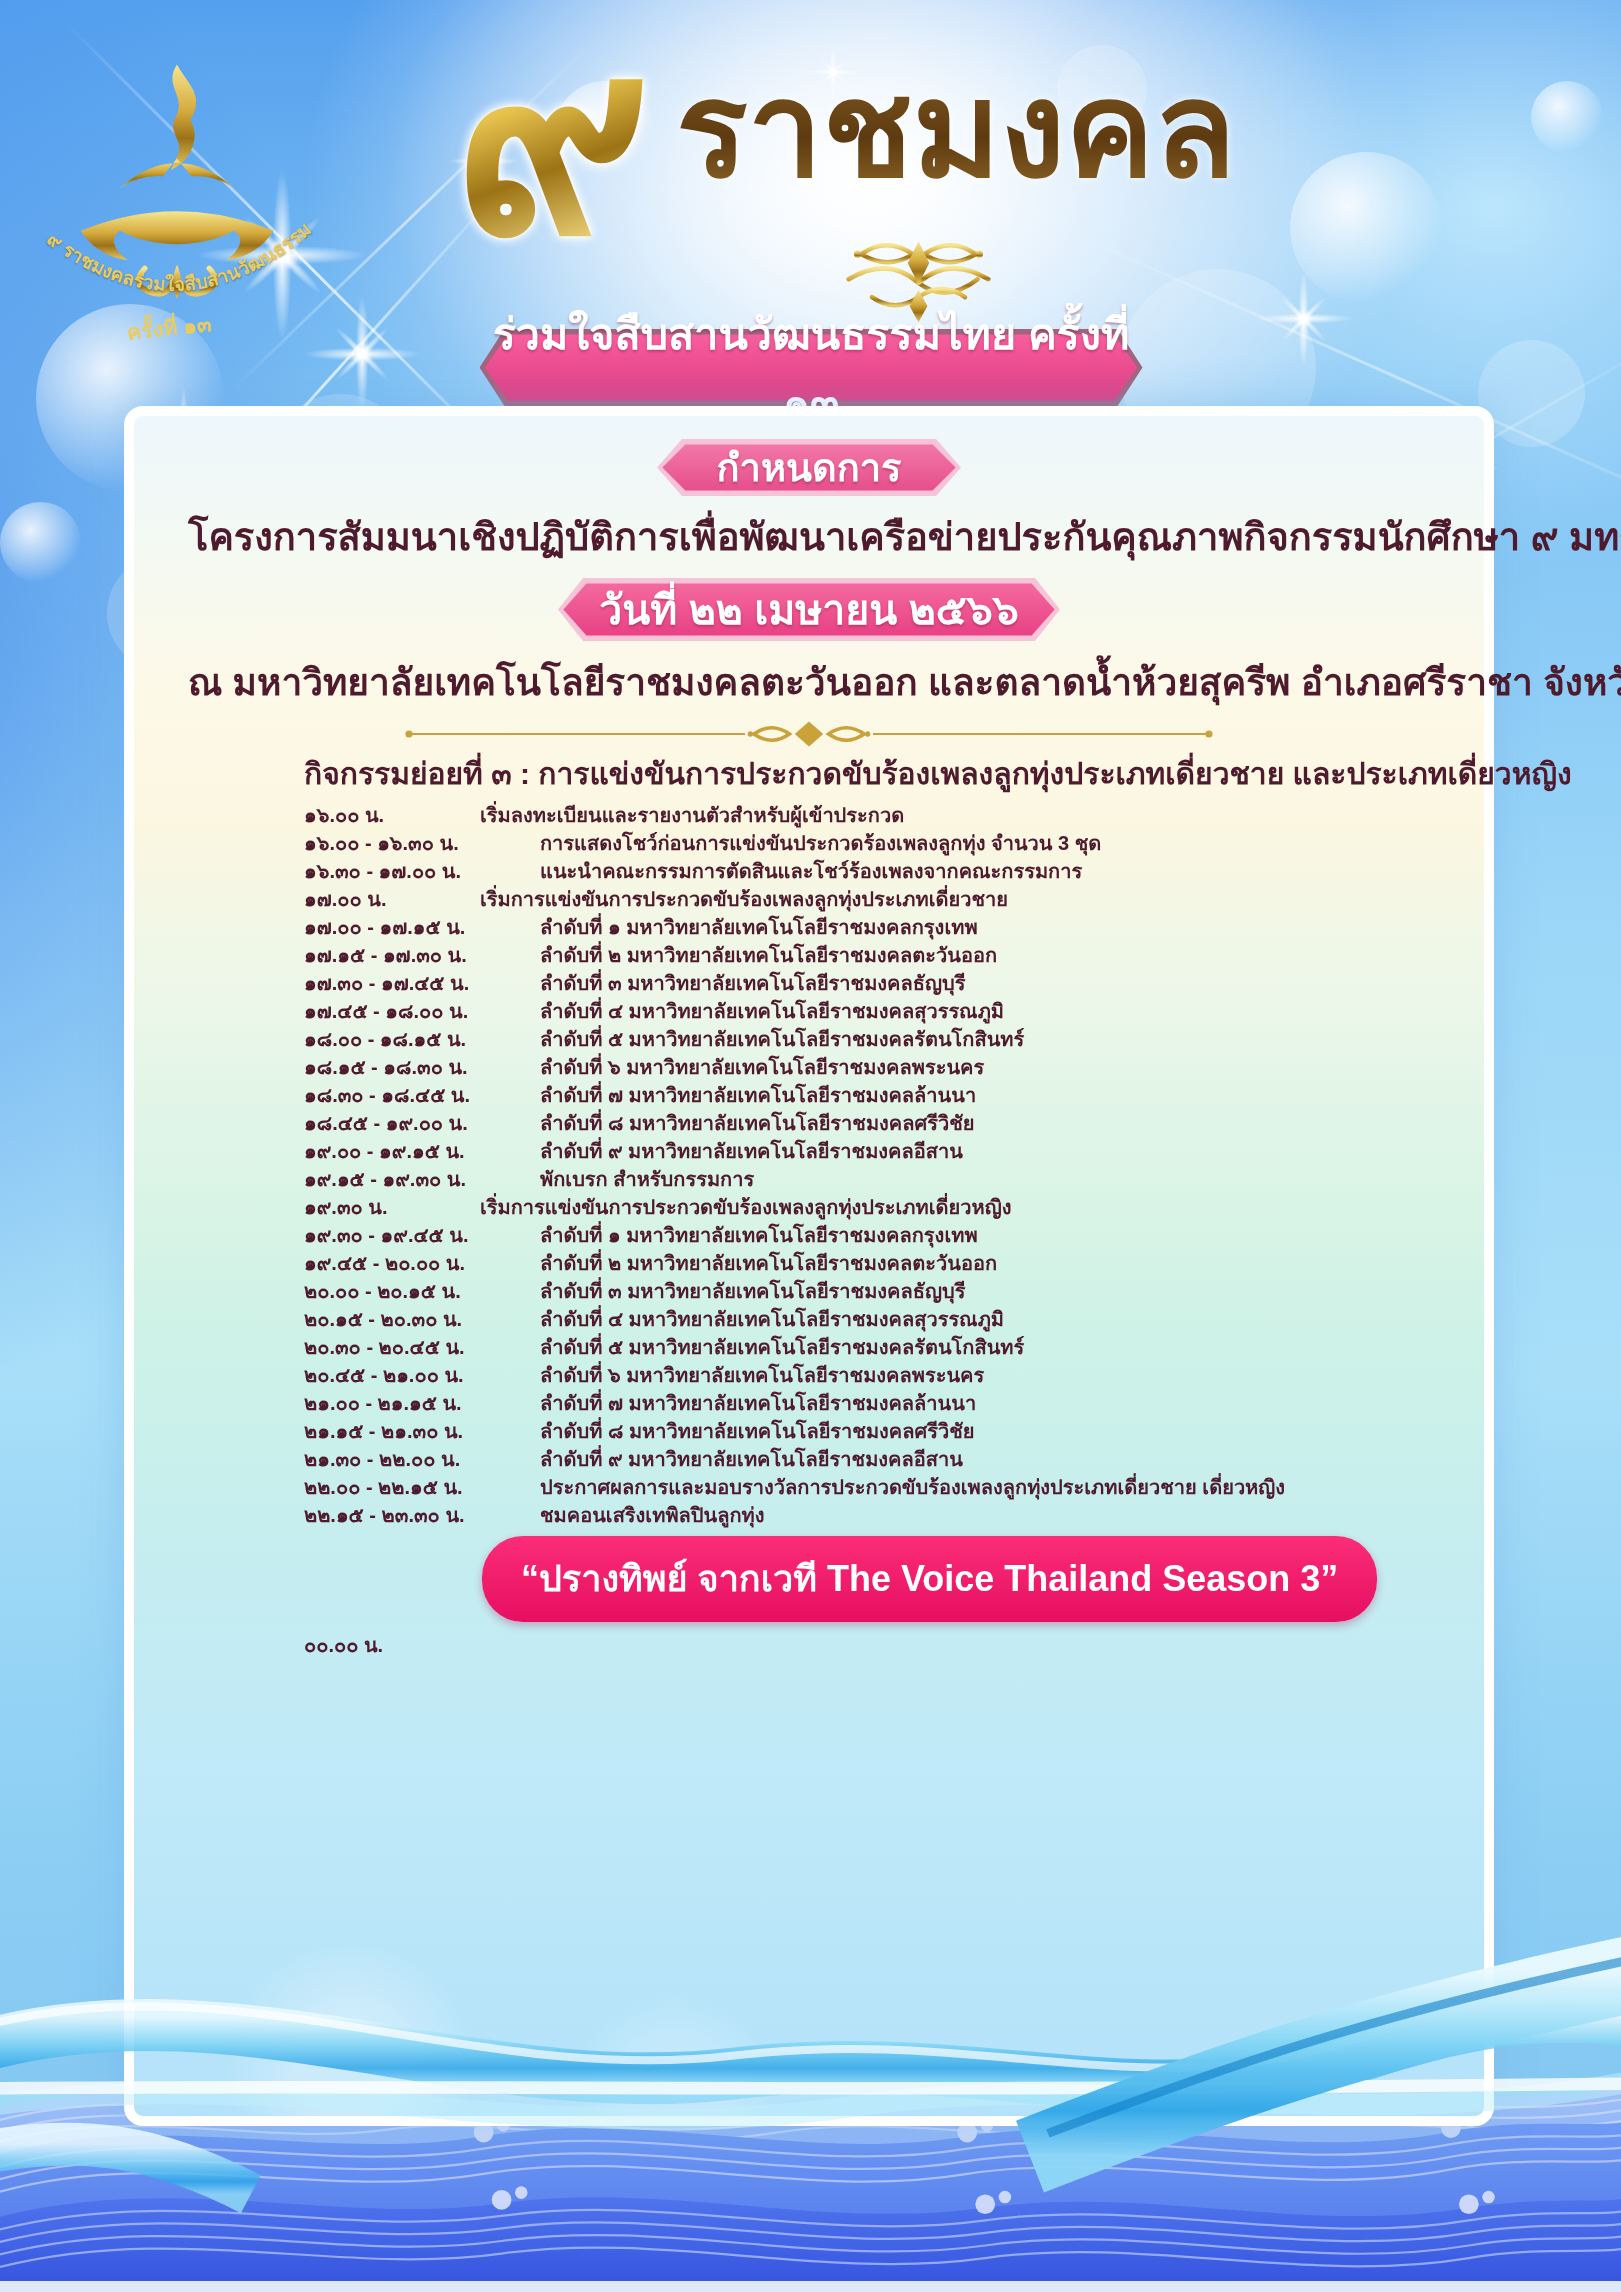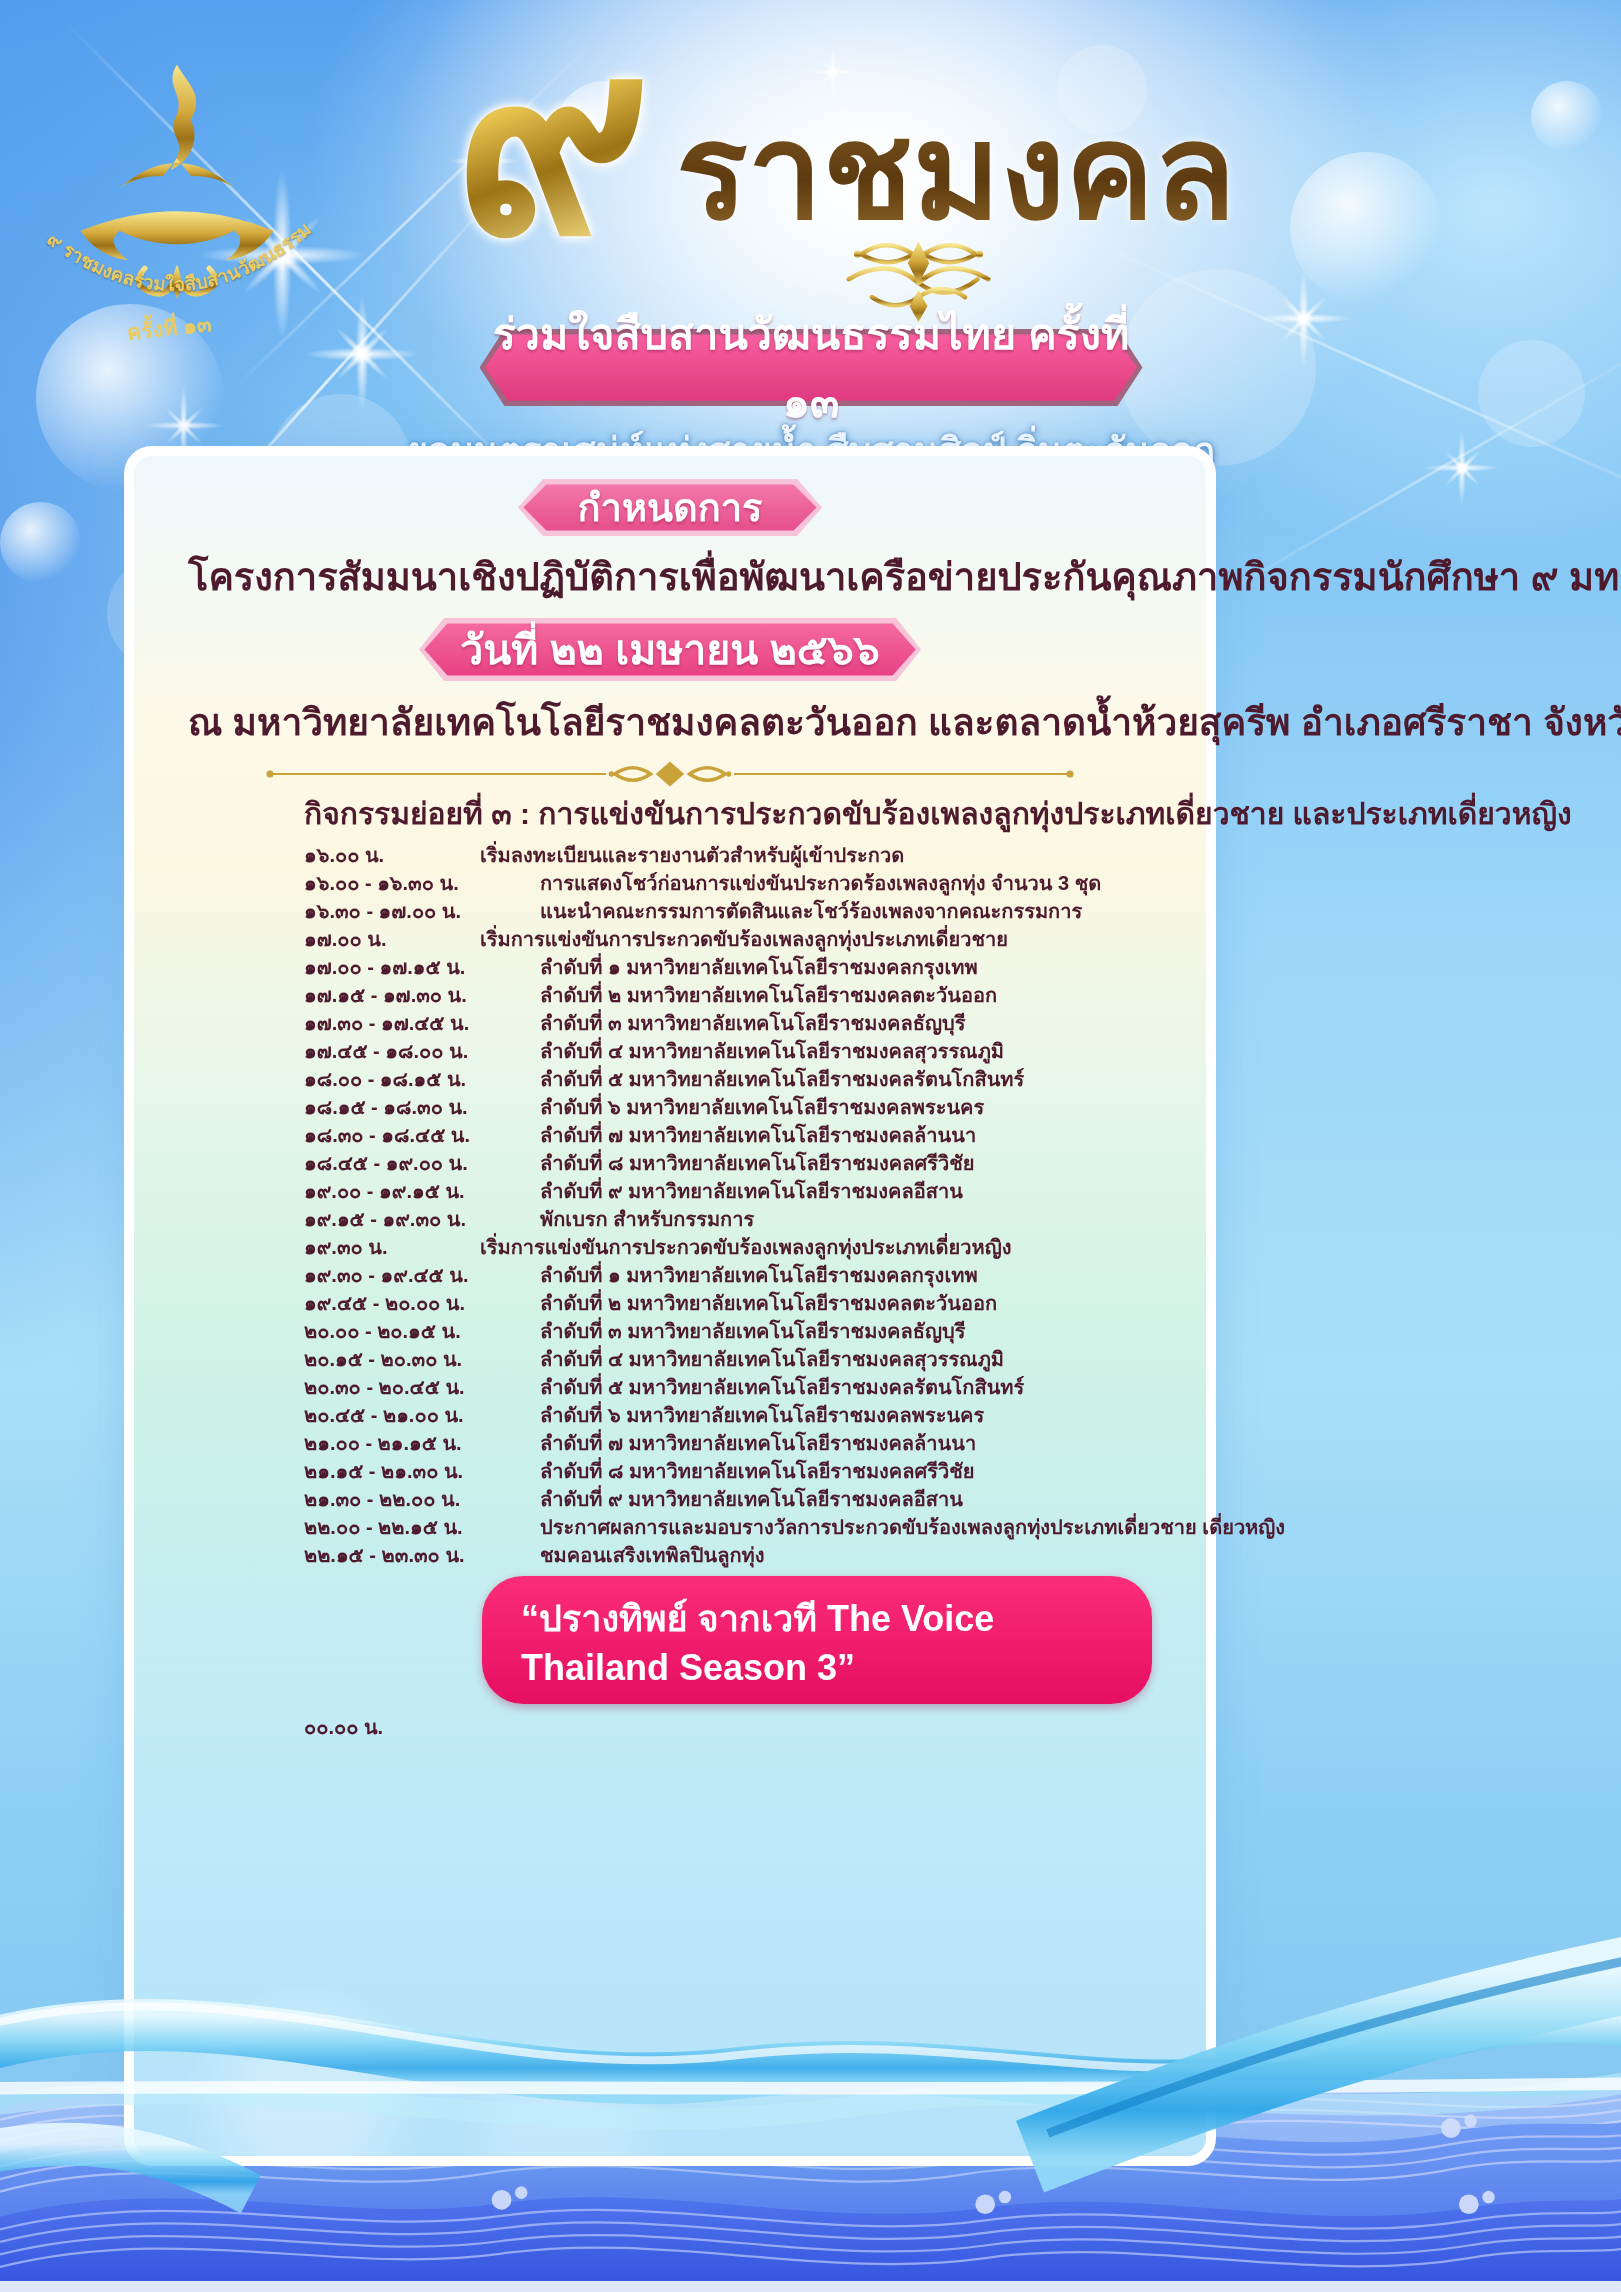--- a/index.html
+++ b/index.html
@@ -29,40 +29,40 @@
     border-radius:50%;background:radial-gradient(circle,#fff,rgba(255,255,255,0) 70%);}
   
   .emblem{position:absolute;left:25px;top:52px;width:304px;height:313px;z-index:3;}
   
   .header{position:absolute;left:0;top:25px;width:100%;text-align:center;z-index:3;}
   .title-row{display:flex;align-items:flex-start;justify-content:center;transform:translateX(34px);}
   .numeral{font-size:269px;line-height:.85;font-weight:bold;
     background:linear-gradient(160deg,#fdf3b0 5%,#e7c34e 35%,#9c7315 60%,#f0d87e 90%);
     -webkit-background-clip:text;background-clip:text;color:transparent;
     filter:drop-shadow(0 0 5.4px #ffffff) drop-shadow(0 0 1.8px #ffffff);}
-  .brand{margin-left:25px;margin-top:82px;font-size:133px;line-height:1;font-weight:bold;
+  .brand{margin-left:25px;margin-top:40px;font-size:133px;line-height:1;font-weight:bold;
     font-family:"Liberation Serif",serif;
     background:linear-gradient(180deg,#7a531f 10%,#5d3a10 55%,#8a6226 95%);
     -webkit-background-clip:text;background-clip:text;color:transparent;
     filter:drop-shadow(0 0 4.5px rgba(255,255,255,.9));}
   .flourish{display:block;margin:-16px auto 0;transform:translateX(107px);}
   .banner{position:relative;width:663px;height:77px;margin:5.4px auto 0;display:flex;align-items:center;justify-content:center;}
   .hexa::before{content:"";position:absolute;inset:0;background:var(--ring,#f6bcd4);
     clip-path:polygon(25px 0,calc(100% - 25px) 0,100% 50%,calc(100% - 25px) 100%,25px 100%,0 50%);}
   .hexa::after{content:"";position:absolute;inset:5.4px;
     background:linear-gradient(180deg,var(--fill1,#f478a9) 0%,var(--fill2,#e8448a) 100%);
     clip-path:polygon(23px 0,calc(100% - 23px) 0,100% 50%,calc(100% - 23px) 100%,23px 100%,0 50%);}
   .hexa > span{position:relative;z-index:1;color:#fff;font-weight:bold;text-shadow:0 1.8px 2.7px rgba(130,20,60,.4);}
   .banner{--ring:#a2647f;--fill1:#f75f9f;--fill2:#e03a7f;}
   .banner > span{font-size:43px;}
   .subtitle{margin-top:16px;font-size:36px;font-weight:bold;color:#fff;
     text-shadow:0 1.8px 7.2px rgba(25,90,165,.85),0 0 2.7px rgba(25,90,165,.6);}
   
-  .card{position:absolute;left:124px;top:446px;width:1092px;height:1720px;box-sizing:border-box;
-    border:10.7px solid #fff;border-radius:28px;z-index:4;
+  .card{position:absolute;left:124px;top:406px;width:1370px;height:1720px;box-sizing:border-box;
+    border:10.7px solid #fff;border-radius:19px;z-index:4;
     box-shadow:0 0 41px rgba(110,175,230,.45);
     background:
       radial-gradient(circle at 16% 97%, rgba(255,255,255,.30) 0 54px, rgba(255,255,255,0) 125px),
       radial-gradient(circle at 40% 99%, rgba(255,255,255,.22) 0 45px, rgba(255,255,255,0) 107px),
       linear-gradient(180deg,#eef7fc 0%,#f4f9f2 8%,#fdf9e8 16%,#fbf7e1 24%,#ecf7e9 34%,#d9f4e6 46%,#cbf1e8 57%,#c5edf1 68%,#bfe9f8 80%,#b4e2fa 100%);
     padding:23px 54px 0;}
   .card-badge{position:relative;width:304px;height:57px;margin:0 auto 12.5px;display:flex;align-items:center;justify-content:center;
     --ring:#f7c3d8;--fill1:#f278a8;--fill2:#e64e8c;}
   .card-badge > span{font-size:38px;}
   .ptitle{font-size:38px;font-weight:bold;color:var(--maroon,#4e1a2d);text-align:center;line-height:1.5;white-space:nowrap;}

